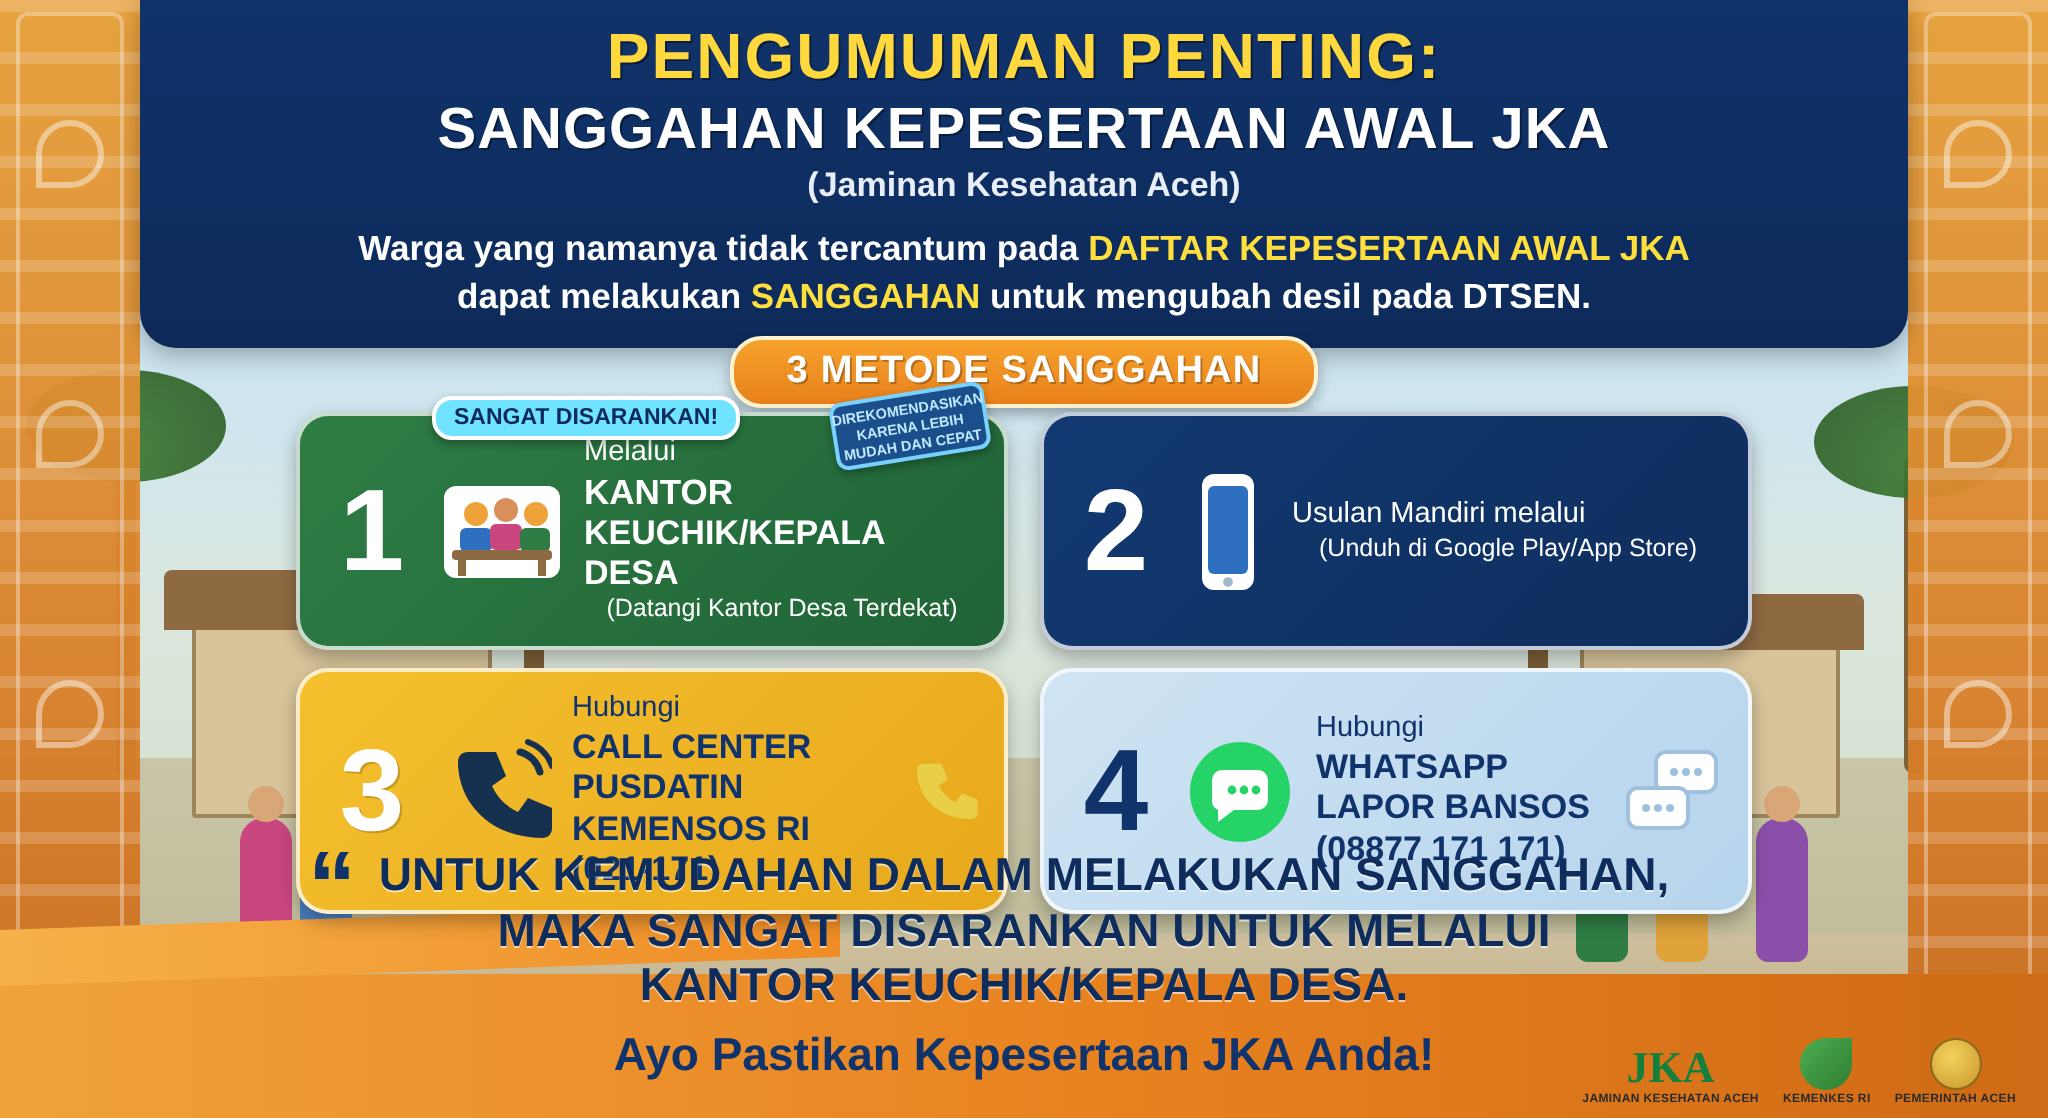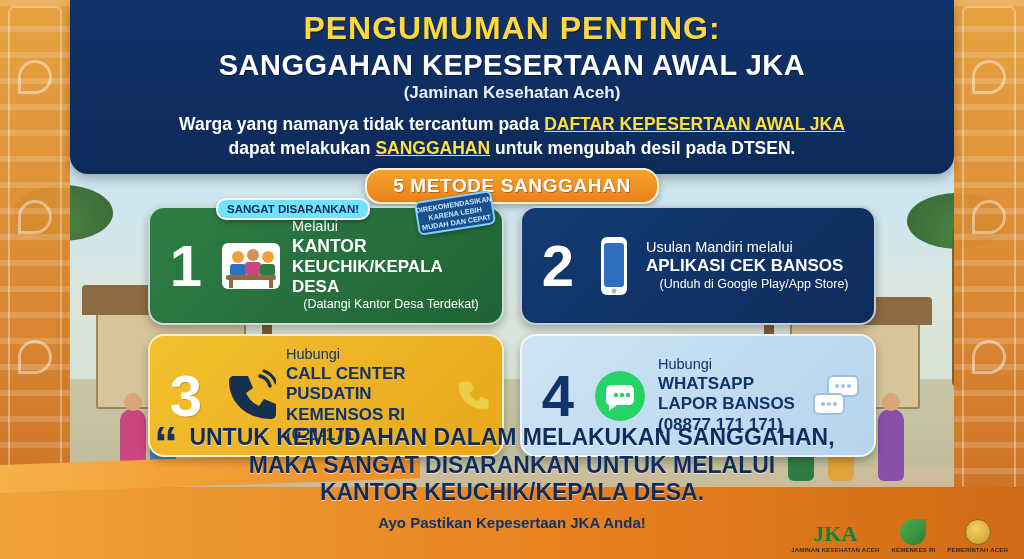--- a/index.html
+++ b/index.html
@@ -115,21 +115,21 @@
     color: #ffffff; margin-top: 2px;
     text-shadow: 1px 1px 0 rgba(0,0,0,.4);
   }
   .hdr-line3 {
     font-size: 17px; font-weight: bold; color: #e8eef8; margin-top: 1px;
   }
   .hdr-body {
     margin-top: 9px; font-size: 17.5px; font-weight: bold; line-height: 1.38;
     color: #ffffff;
   }
-  .hl-yellow { color: #ffdf3d; text-decoration: underline; }
+  .hl-yellow { color: #ffdf3d; }
 
   
   .methods-title-wrap {
     position: absolute; top: 168px; left: 0; right: 0; text-align: center;
   }
   .methods-title {
     display: inline-block;
     background: linear-gradient(#f6a22c, #e8801c);
     color: #fff; font-weight: bold; font-size: 19px; letter-spacing: .6px;
     padding: 5px 26px; border-radius: 16px;
@@ -205,21 +205,21 @@
     position: absolute; left: 120px; right: 120px; top: 424px;
     text-align: center;
   }
   .fm-line {
     font-size: 23px; font-weight: bold; color: #0e2d5c;
     line-height: 1.2;
     text-shadow: 0 1px 0 rgba(255,255,255,.6);
   }
   .fm-sub {
     margin-top: 7px;
-    font-size: 15px; font-weight: bold; color: #10336b;
+    font-size: 23px; font-weight: bold; color: #10336b;
   }
   .quote-mark {
     position: absolute; left: 34px; top: -4px;
     font-size: 48px; color: #10336b; font-weight: bold; line-height: 1;
   }
 
   
   .logos {
     position: absolute; right: 16px; bottom: 6px;
     display: flex; align-items: flex-end; gap: 12px;
@@ -287,21 +287,21 @@
     <div class="hdr-line1">PENGUMUMAN PENTING:</div>
     <div class="hdr-line2">SANGGAHAN KEPESERTAAN AWAL JKA</div>
     <div class="hdr-line3">(Jaminan Kesehatan Aceh)</div>
     <div class="hdr-body">
       <span>Warga yang namanya tidak tercantum pada </span><span class="hl-yellow">DAFTAR KEPESERTAAN AWAL JKA</span><br>
       <span>dapat melakukan </span><span class="hl-yellow">SANGGAHAN</span><span> untuk mengubah desil pada DTSEN.</span>
     </div>
   </div>
 
   <div class="methods-title-wrap">
-    <span class="methods-title">5 METODE SANGGAHAN</span>
+    <span class="methods-title">3 METODE SANGGAHAN</span>
   </div>
 
   <div class="cards">
 
     <div class="card card-1">
       <div class="badge-recommend">SANGAT DISARANKAN!</div>
       <div class="stamp">DIREKOMENDASIKAN KARENA LEBIH MUDAH DAN CEPAT</div>
       <div class="num">1</div>
       <div class="ico">
         <svg width="62" height="54" viewBox="0 0 62 54" aria-hidden="true">
@@ -329,21 +329,20 @@
       <div class="num">2</div>
       <div class="ico">
         <svg width="44" height="62" viewBox="0 0 44 62" aria-hidden="true">
           <rect x="9" y="2" width="26" height="58" rx="6" fill="#ffffff"></rect>
           <rect x="12" y="8" width="20" height="44" rx="3" fill="#2f6fbf"></rect>
           <circle cx="22" cy="56" r="2.4" fill="#9fb6cf"></circle>
         </svg>
       </div>
       <div class="txt">
         <div class="l1">Usulan Mandiri melalui</div>
-        <div class="l2">APLIKASI CEK BANSOS</div>
         <div class="l3">(Unduh di Google Play/App Store)</div>
       </div>
     </div>
 
     <div class="card card-3">
       <div class="num">3</div>
       <div class="ico">
         <svg width="56" height="56" viewBox="0 0 56 56" aria-hidden="true">
           <path d="M16 6 h10 l5 12 -7 5 a26 26 0 0 0 13 13 l5 -7 12 5 v10 c0 3 -2 5 -5 5 C24 49 7 32 7 11 c0 -3 2 -5 5 -5 z" fill="#16304f" transform="translate(2,2)"></path>
           <path d="M40 8 a14 14 0 0 1 10 10" stroke="#16304f" stroke-width="3.5" fill="none" stroke-linecap="round"></path>

